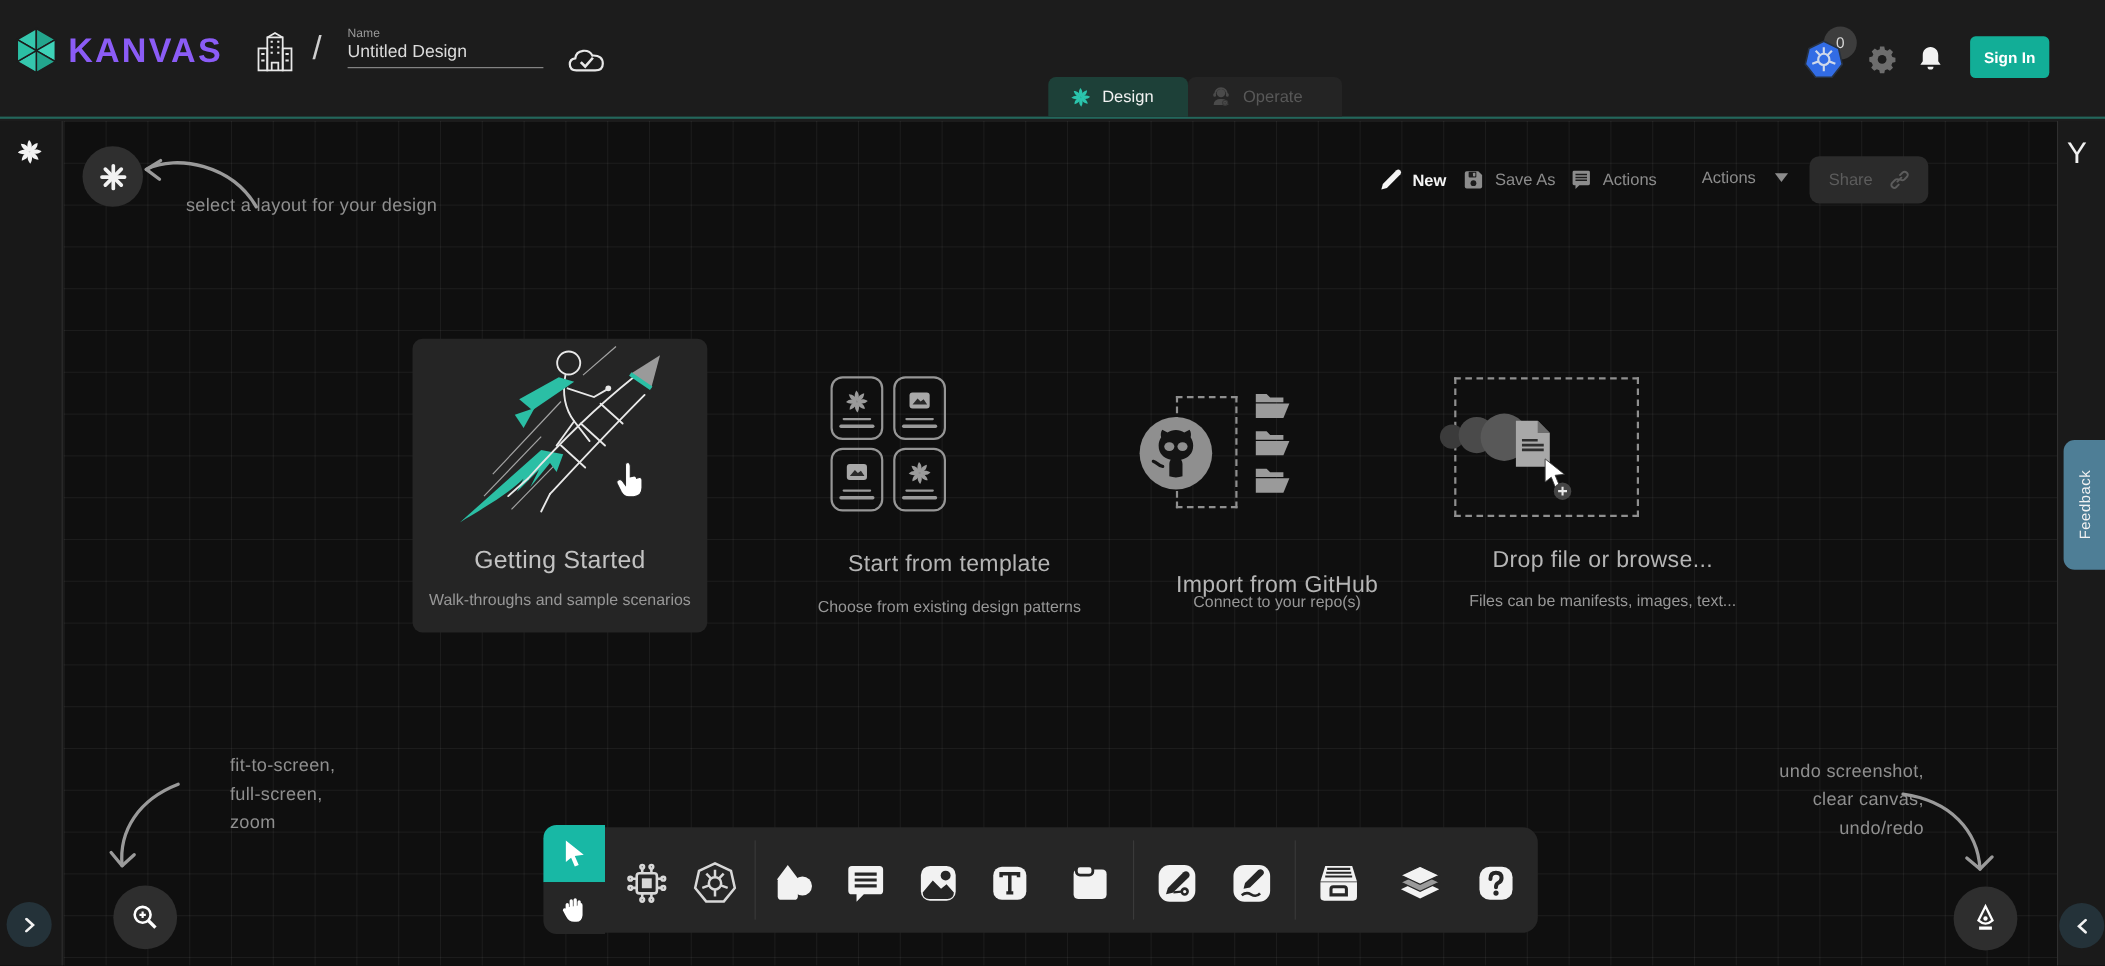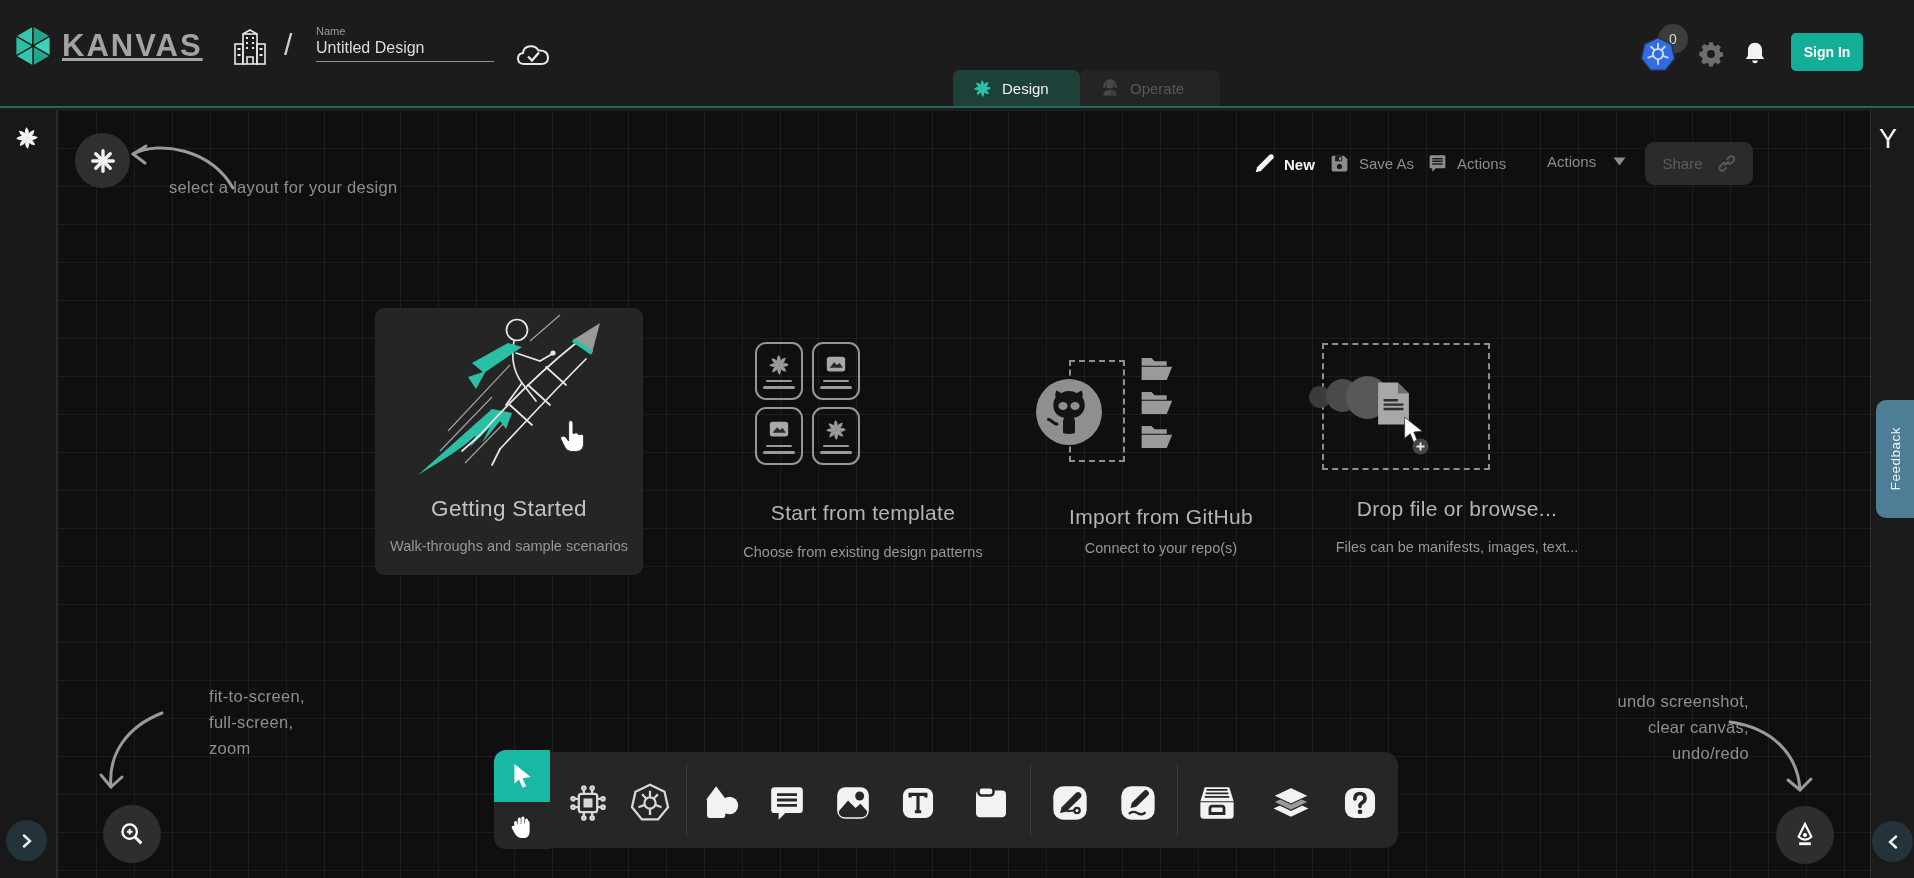--- a/index.html
+++ b/index.html
@@ -3,21 +3,21 @@
 <meta charset="utf-8">
 <style>
   html,body{margin:0;padding:0;background:#000;}
   *{box-sizing:border-box;}
   body{font-family:"Liberation Sans", sans-serif;}
   #app{position:relative;width:1914px;height:878px;background:#1c1c1c;overflow:hidden;color:#ddd;}
   .abs{position:absolute;}
 
   
   #header{position:absolute;left:0;top:0;width:1914px;height:108px;background:#1c1c1c;border-bottom:2px solid #23665b;}
-  .logo-text{font-size:31px;font-weight:bold;letter-spacing:2px;color:#a3a3a3;text-decoration:underline;}
+  .logo-text{font-size:31px;font-weight:bold;letter-spacing:2px;color:#8b5cf6;}
   .name-label{font-size:11px;color:#9a9a9a;}
   .name-input{width:178px;background:transparent;border:none;outline:none;border-bottom:1px solid #8f8f8f;color:#dcdcdc;font-size:16px;font-family:Liberation Sans, sans-serif;padding:2px 0 4px 0;}
   .slash{font-size:30px;color:#cfcfcf;font-weight:300;}
   .signin-btn{position:absolute;left:1791px;top:33px;width:72px;height:38px;background:#12ae97;border:none;border-radius:5px;color:#fff;font-size:14px;font-weight:bold;font-family:"Liberation Sans",sans-serif;cursor:pointer;}
   .badge{position:absolute;left:1658px;top:24px;width:30px;height:30px;border-radius:50%;background:#3d3d3d;color:#d8d8d8;font-size:14px;display:flex;align-items:center;justify-content:center;}
 
   
   .tab{position:absolute;bottom:0;height:36px;display:flex;align-items:center;gap:10px;padding:0 20px;border-radius:7px 7px 0 0;font-size:15px;}
   #tab-design{left:953px;width:127px;background:#1d4038;color:#f2f2f2;}
   #tab-operate{left:1080px;width:140px;background:#242424;color:#585858;}
@@ -343,21 +343,21 @@
             <path d="M1 9 h28 l-5 12 h-23 z"></path>
           </svg>
       </span>
       <span class="abs" style="left:126px;top:85px">
         <svg width="38" height="24" viewBox="0 0 32 22" fill="#9a9a9a">
             <path d="M1 1 h9 l3 3 h11 v4 h-23 z"></path>
             <path d="M1 9 h28 l-5 12 h-23 z"></path>
           </svg>
       </span>
     </div>
-    <div class="card-title" style="left:953px;top:395px;width:300px">Import from GitHub</div>
+    <div class="card-title" style="left:953px;top:410px;width:300px">Import from GitHub</div>
     <div class="card-sub" style="left:953px;top:430px;width:300px">Connect to your repo(s)</div>
 
     <div class="abs" style="left:1240px;top:225px;width:270px;height:240px;cursor:pointer">
       <div class="dashbox" style="left:24px;top:8px;width:168px;height:127px"></div>
       <div class="circ" style="left:11px;top:51px;width:22px;height:22px;background:#3b3b3b"></div>
       <div class="circ" style="left:28px;top:44px;width:33px;height:33px;background:#4a4a4a"></div>
       <div class="circ" style="left:48px;top:41px;width:43px;height:43px;background:#585858"></div>
       <span class="abs" style="left:79px;top:46px">
         <svg width="33" height="45" viewBox="0 0 30 40">
           <path d="M1 1 h18 l10 10 v28 h-28 z" fill="#a8a8a8"></path>

